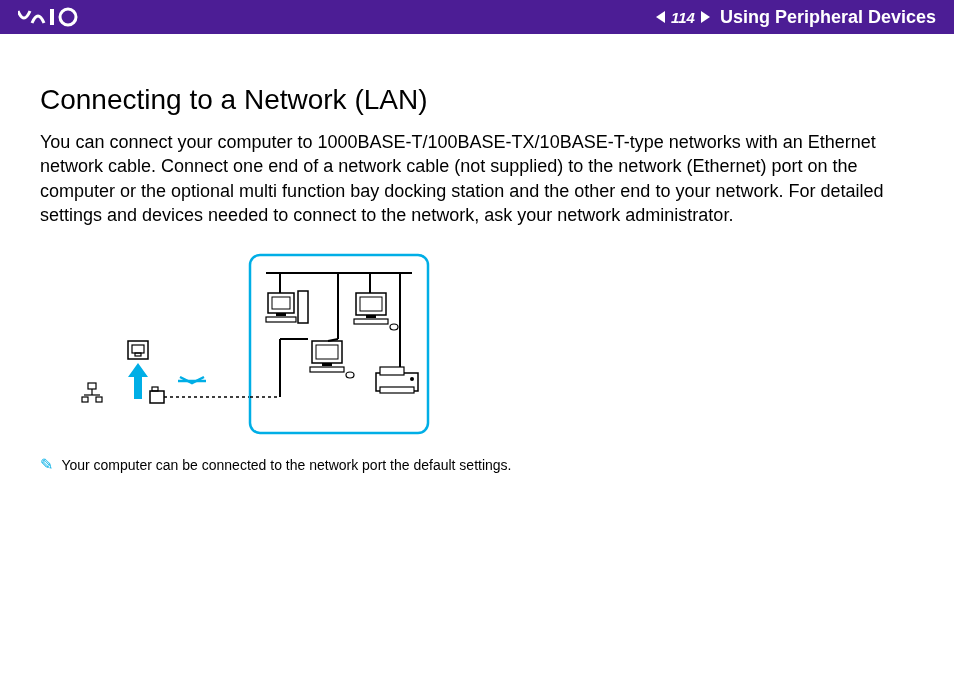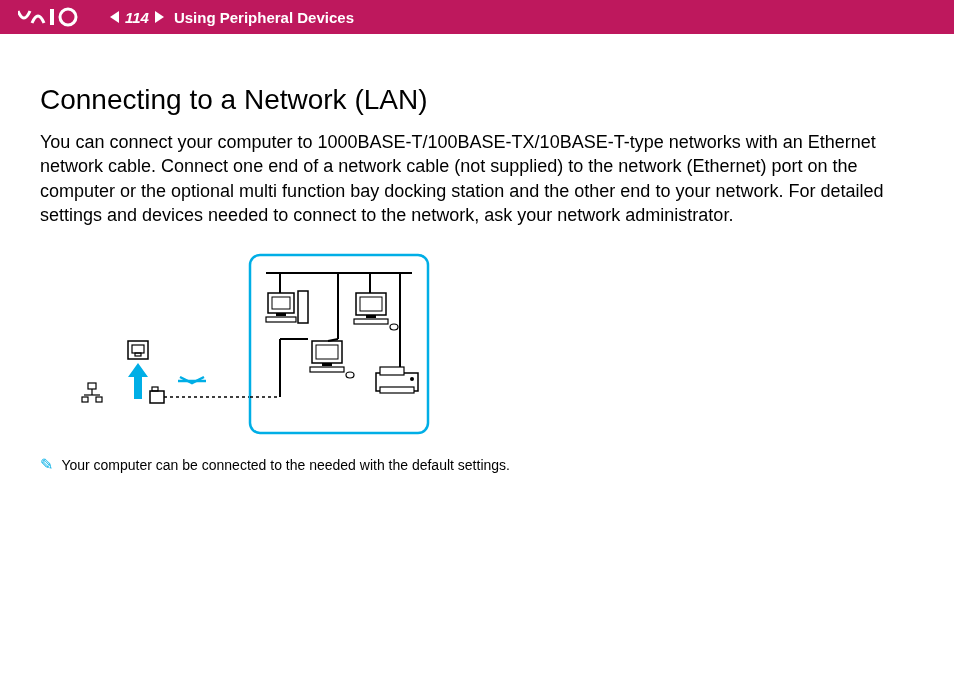--- a/index.html
+++ b/index.html
@@ -1,24 +1,24 @@
 <!DOCTYPE html>
 <html><head>
 <meta charset="utf-8">
 <style>
   html,body{margin:0;padding:0;background:#fff;font-family:Arial,Helvetica,sans-serif;color:#000}
   .page{width:954px;height:674px;position:relative;overflow:hidden}
-  .topbar{background:#be185d;height:34px;display:flex;align-items:center;padding:0 18px}
+  .topbar{background:#4c1d95;height:34px;display:flex;align-items:center;justify-content:space-between;padding:0 18px}
   .logo{color:#fff;font-weight:bold;letter-spacing:2px;font-size:20px}
   .topright{display:flex;align-items:center;gap:10px;color:#fff}
   .pagenav{display:flex;align-items:center;gap:6px;font-style:italic;font-weight:bold;font-size:15px}
   .tri{width:0;height:0;border-top:6px solid transparent;border-bottom:6px solid transparent}
   .tri-left{border-right:9px solid #fff}
   .tri-right{border-left:9px solid #fff}
-  .section{color:#fff;font-weight:bold;font-size:15px}
+  .section{color:#fff;font-weight:bold;font-size:18px}
   .content{padding:50px 51px 0 40px}
   h1{font-weight:normal;font-size:28px;margin:0 0 14px 0;font-family:Arial,Helvetica,sans-serif}
   .body{font-size:18px;line-height:1.35;max-width:870px}
   .figwrap{margin:22px 0 18px 40px}
   .note{display:flex;align-items:flex-start;gap:4px;margin-top:8px}
   .note-icon{color:#00aee6;font-size:16px;line-height:1;flex:0 0 auto;margin-right:4px}
   .note-text{font-size:14px;font-family:Arial,Helvetica,sans-serif}
   svg{display:block}
 </style>
 </head>
@@ -125,17 +125,17 @@
           <rect x="296" y="124" width="42" height="18" fill="#fff" stroke="#000" stroke-width="1.5"></rect>
           <rect x="300" y="118" width="24" height="8" fill="#fff" stroke="#000" stroke-width="1.2"></rect>
           <rect x="300" y="138" width="34" height="6" fill="#fff" stroke="#000" stroke-width="1.2"></rect>
           <circle cx="332" cy="130" r="2" fill="#000"></circle>
         </g>
       </svg>
     </div>
 
     <div class="note">
       <span class="note-icon">✎</span>
-      <span class="note-text">Your computer can be connected to the needed with the default settings.</span>
+      <span class="note-text">Your computer can be connected to the network port the default settings.</span>
     </div>
   </div>
 
 </div>
 
 </body></html>

